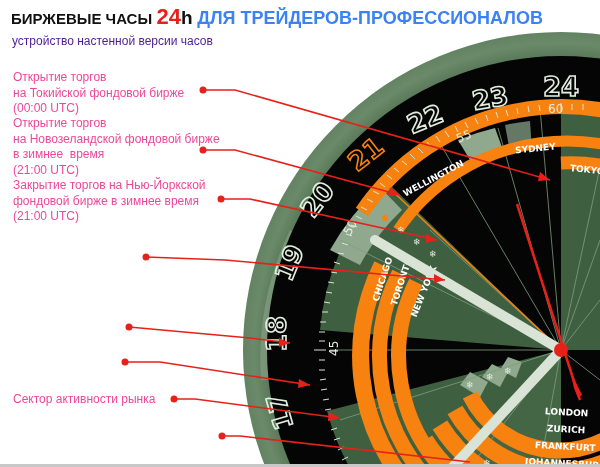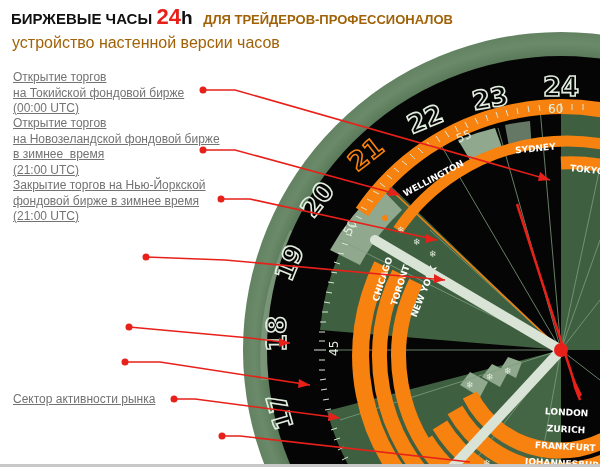--- a/index.html
+++ b/index.html
@@ -3,23 +3,23 @@
 <meta charset="utf-8">
 <style>
   html,body{margin:0;padding:0;}
   body{width:600px;height:467px;overflow:hidden;background:#ffffff;position:relative;font-family:"Liberation Sans",sans-serif;}
   .frame{position:absolute;left:0;top:0;width:600px;height:467px;overflow:hidden;background:#fff;}
   .clock{position:absolute;left:0;top:0;width:600px;height:467px;}
   .title{position:absolute;left:11px;top:4px;white-space:nowrap;font-weight:bold;color:#111;}
   .title .main{font-size:15px;letter-spacing:0px;}
   .title .h24{font-size:22px;color:#e8201a;}
   .title .h{font-size:19px;color:#111;}
-  .title .sub{font-size:13px;color:#a16207;margin-left:6px;}
-  .subtitle{position:absolute;left:12px;top:34px;font-size:16px;color:#a16207;}
-  .label{position:absolute;left:13px;font-size:12px;line-height:15.5px;color:#737373;white-space:pre;text-decoration:underline;}
+  .title .sub{font-size:18px;color:#3b82f6;}
+  .subtitle{position:absolute;left:12px;top:34px;font-size:12px;color:#4c1d95;}
+  .label{position:absolute;left:13px;font-size:12px;line-height:15.5px;color:#ec4899;white-space:pre;}
   .bottom-bar{position:absolute;left:0;bottom:0;width:600px;height:3px;background:#c8c8c8;}
 </style>
 </head>
 <body>
 
 <div class="frame">
 
   <svg class="clock" viewBox="0 0 600 467" xmlns="http://www.w3.org/2000/svg">
     <defs>
       <clipPath id="clipAll">

